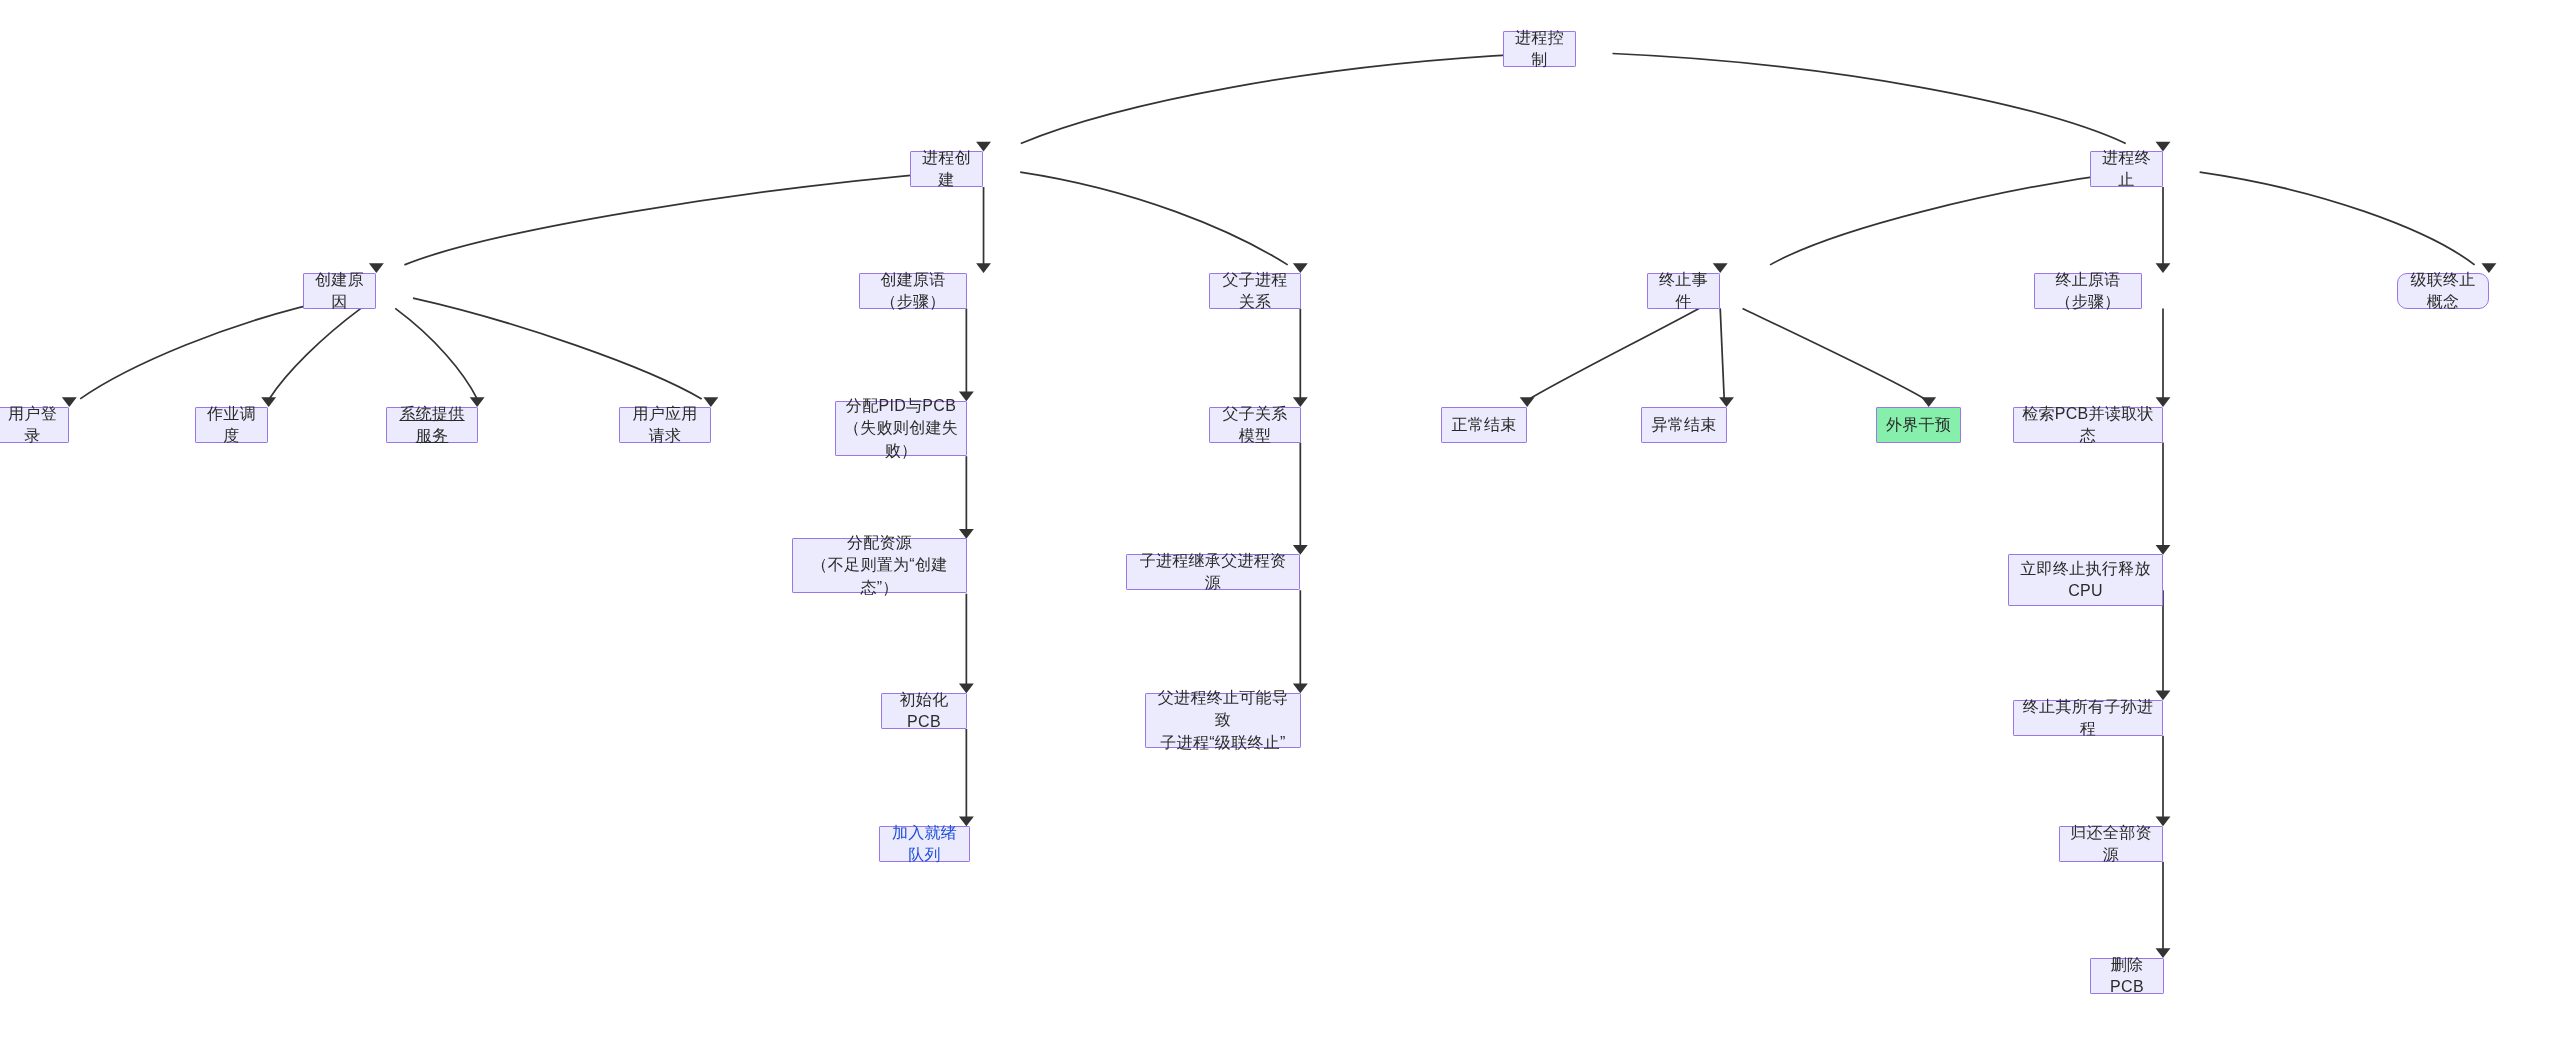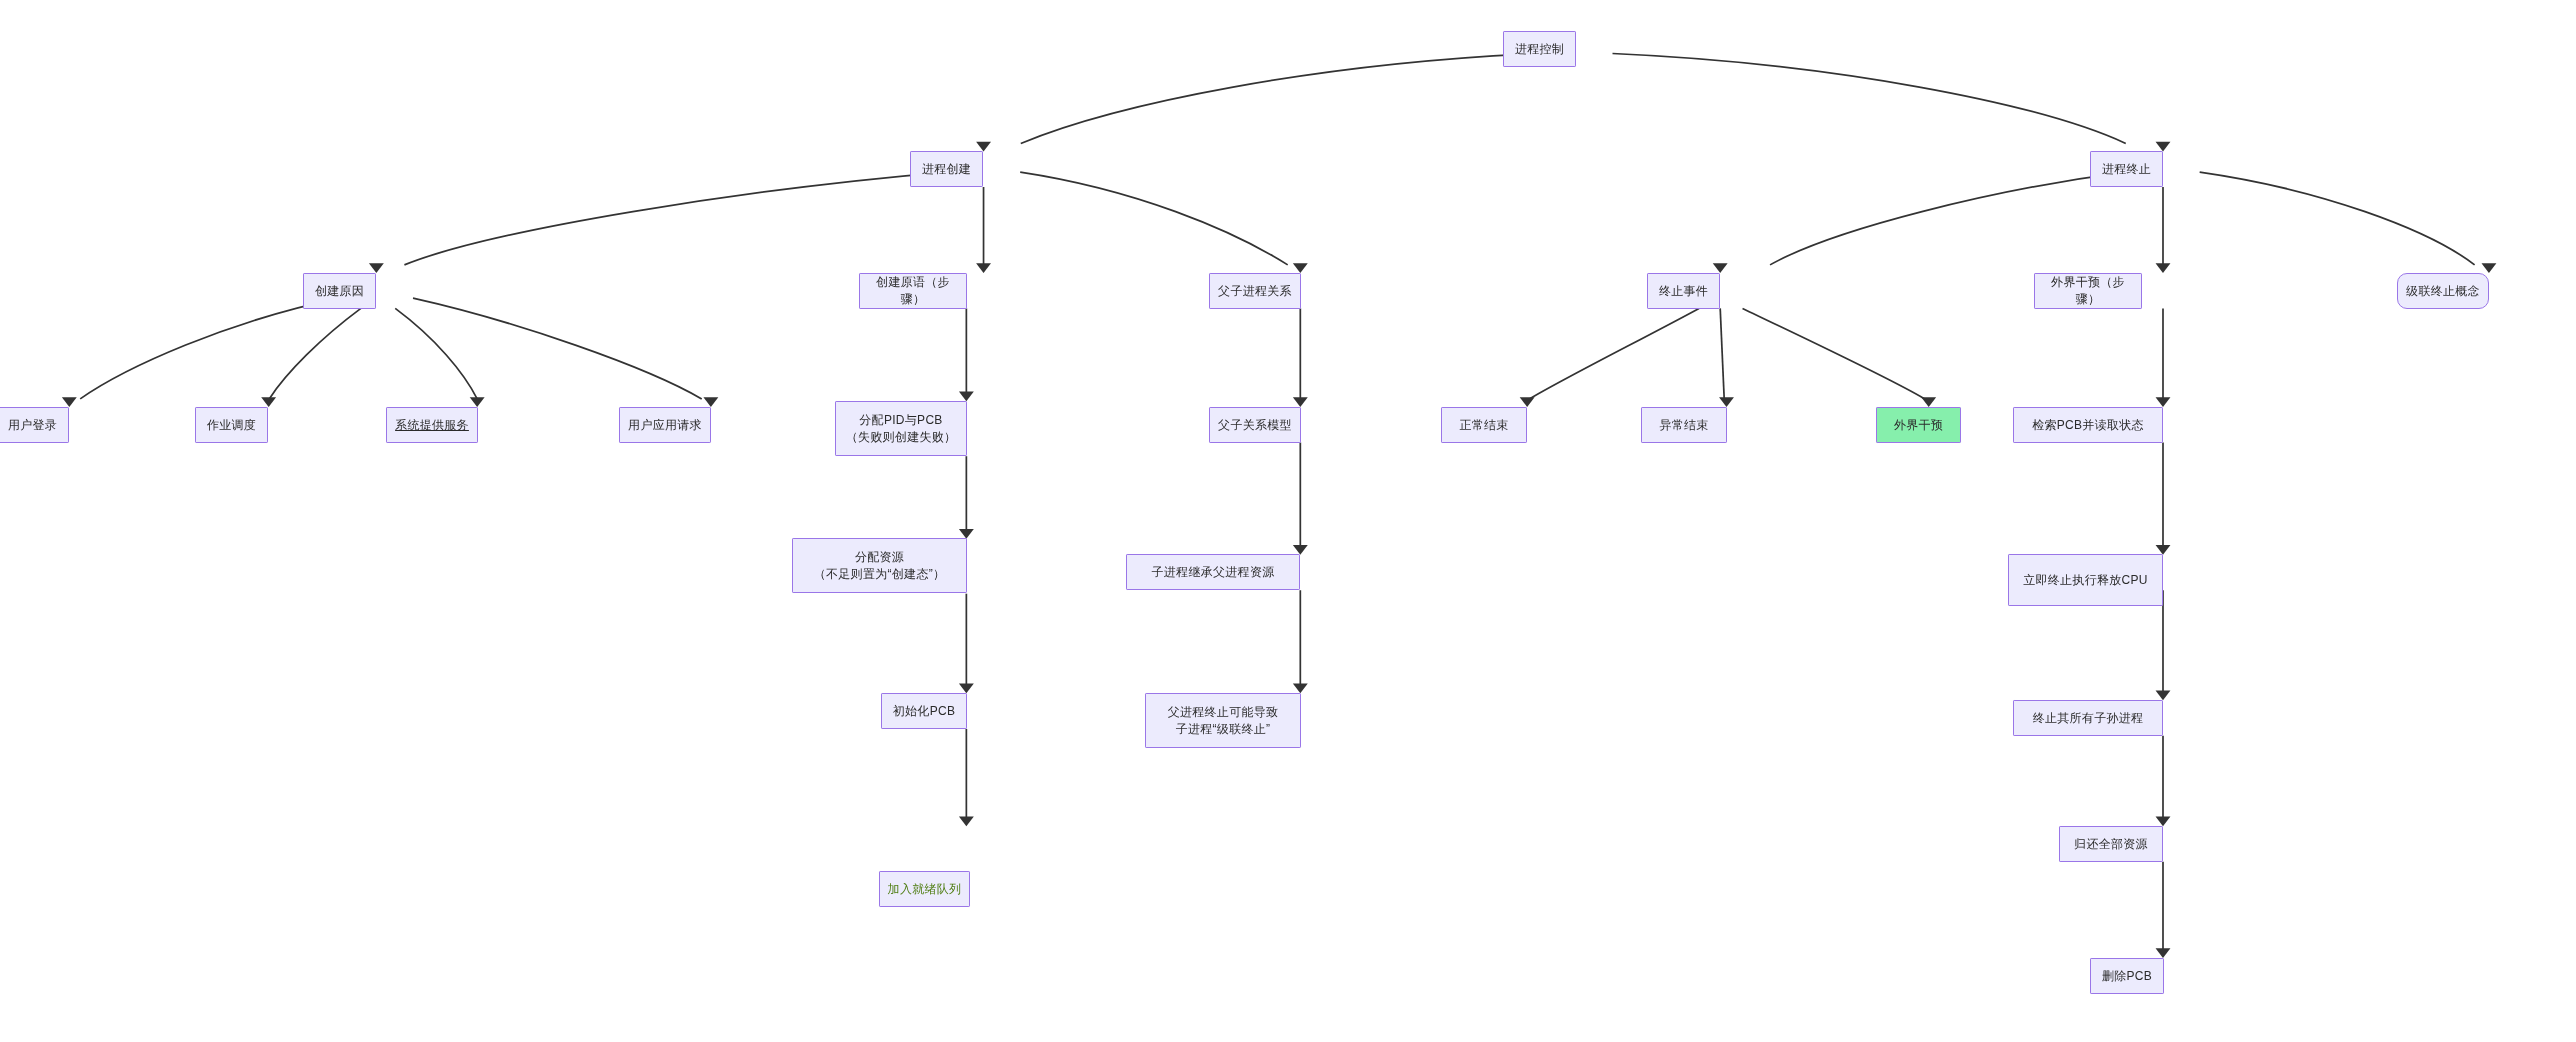--- a/index.html
+++ b/index.html
@@ -10,21 +10,21 @@
     position:absolute;
     box-sizing:border-box;
     background:#ecebfd;
     border:1.7px solid #9a76e8;
     border-radius:1.1px;
     display:flex;
     align-items:center;
     justify-content:center;
     text-align:center;
     color:#2b2b2b;
-    font-size:12px;
+    font-size:16px;
     line-height:1.38;
     letter-spacing:0.3px;
     white-space:pre-line;
     padding:2.3px 5.7px;
   }
 </style>
 </head>
 <body>
 
 <div id="stage">
@@ -85,32 +85,32 @@
       <polygon points="3763,1655 3789,1655 3776,1672" fill="#333333"></polygon>
     </svg>
   <div id="nodes">
       <div class="node" style="left: 1503px; top: 31px; width: 73px; height: 36px; background: rgb(236, 235, 253); border-color: rgb(154, 118, 232); color: rgb(43, 43, 43);">进程控制</div>
       <div class="node" style="left: 910px; top: 151px; width: 73px; height: 36px; background: rgb(236, 235, 253); border-color: rgb(154, 118, 232); color: rgb(43, 43, 43);">进程创建</div>
       <div class="node" style="left: 2090px; top: 151px; width: 73px; height: 36px; background: rgb(236, 235, 253); border-color: rgb(154, 118, 232); color: rgb(43, 43, 43);">进程终止</div>
       <div class="node" style="left: 303px; top: 273px; width: 73px; height: 36px; background: rgb(236, 235, 253); border-color: rgb(154, 118, 232); color: rgb(43, 43, 43);">创建原因</div>
       <div class="node" style="left: 859px; top: 273px; width: 108px; height: 36px; background: rgb(236, 235, 253); border-color: rgb(154, 118, 232); color: rgb(43, 43, 43);">创建原语（步骤）</div>
       <div class="node" style="left: 1209px; top: 273px; width: 92px; height: 36px; background: rgb(236, 235, 253); border-color: rgb(154, 118, 232); color: rgb(43, 43, 43);">父子进程关系</div>
       <div class="node" style="left: 1647px; top: 273px; width: 73px; height: 36px; background: rgb(236, 235, 253); border-color: rgb(154, 118, 232); color: rgb(43, 43, 43);">终止事件</div>
-      <div class="node" style="left: 2034px; top: 273px; width: 108px; height: 36px; background: rgb(236, 235, 253); border-color: rgb(154, 118, 232); color: rgb(43, 43, 43);">外界干预（步骤）</div>
+      <div class="node" style="left: 2034px; top: 273px; width: 108px; height: 36px; background: rgb(236, 235, 253); border-color: rgb(154, 118, 232); color: rgb(43, 43, 43);">终止原语（步骤）</div>
       <div class="node" style="left: 2397px; top: 273px; width: 92px; height: 36px; background: rgb(236, 235, 253); border-color: rgb(154, 118, 232); color: rgb(43, 43, 43); border-radius: 10px;">级联终止概念</div>
       <div class="node" style="left: -4px; top: 407px; width: 73px; height: 36px; background: rgb(236, 235, 253); border-color: rgb(154, 118, 232); color: rgb(43, 43, 43);">用户登录</div>
       <div class="node" style="left: 195px; top: 407px; width: 73px; height: 36px; background: rgb(236, 235, 253); border-color: rgb(154, 118, 232); color: rgb(43, 43, 43);">作业调度</div>
       <div class="node" style="left: 386px; top: 407px; width: 92px; height: 36px; background: rgb(236, 235, 253); border-color: rgb(154, 118, 232); color: rgb(43, 43, 43); text-decoration: underline;">系统提供服务</div>
       <div class="node" style="left: 619px; top: 407px; width: 92px; height: 36px; background: rgb(236, 235, 253); border-color: rgb(154, 118, 232); color: rgb(43, 43, 43);">用户应用请求</div>
       <div class="node" style="left: 835px; top: 401px; width: 132px; height: 55px; background: rgb(236, 235, 253); border-color: rgb(154, 118, 232); color: rgb(43, 43, 43);">分配PID与PCB
 （失败则创建失败）</div>
       <div class="node" style="left: 792px; top: 538px; width: 175px; height: 55px; background: rgb(236, 235, 253); border-color: rgb(154, 118, 232); color: rgb(43, 43, 43);">分配资源
 （不足则置为“创建态”）</div>
       <div class="node" style="left: 881px; top: 693px; width: 86px; height: 36px; background: rgb(236, 235, 253); border-color: rgb(154, 118, 232); color: rgb(43, 43, 43);">初始化PCB</div>
-      <div class="node" style="left: 879px; top: 826px; width: 91px; height: 36px; background: rgb(236, 235, 253); border-color: rgb(154, 118, 232); color: #4d7c0f; margin-top: 45px;">加入就绪队列</div>
+      <div class="node" style="left: 879px; top: 826px; width: 91px; height: 36px; background: rgb(236, 235, 253); border-color: rgb(154, 118, 232); color: #1d4ed8;">加入就绪队列</div>
       <div class="node" style="left: 1209px; top: 407px; width: 92px; height: 36px; background: rgb(236, 235, 253); border-color: rgb(154, 118, 232); color: rgb(43, 43, 43);">父子关系模型</div>
       <div class="node" style="left: 1126px; top: 554px; width: 174px; height: 36px; background: rgb(236, 235, 253); border-color: rgb(154, 118, 232); color: rgb(43, 43, 43);">子进程继承父进程资源</div>
       <div class="node" style="left: 1145px; top: 693px; width: 156px; height: 55px; background: rgb(236, 235, 253); border-color: rgb(154, 118, 232); color: rgb(43, 43, 43);">父进程终止可能导致
 子进程“级联终止”</div>
       <div class="node" style="left: 1441px; top: 407px; width: 86px; height: 36px; background: rgb(236, 235, 253); border-color: rgb(154, 118, 232); color: rgb(43, 43, 43);">正常结束</div>
       <div class="node" style="left: 1641px; top: 407px; width: 86px; height: 36px; background: rgb(236, 235, 253); border-color: rgb(154, 118, 232); color: rgb(43, 43, 43);">异常结束</div>
       <div class="node" style="left: 1876px; top: 407px; width: 85px; height: 36px; background: #86efac; border-color: rgb(154, 118, 232); color: rgb(43, 43, 43);">外界干预</div>
       <div class="node" style="left: 2013px; top: 407px; width: 150px; height: 36px; background: rgb(236, 235, 253); border-color: rgb(154, 118, 232); color: rgb(43, 43, 43);">检索PCB并读取状态</div>
       <div class="node" style="left: 2008px; top: 554px; width: 155px; height: 52px; background: rgb(236, 235, 253); border-color: rgb(154, 118, 232); color: rgb(43, 43, 43);">立即终止执行释放CPU</div>
       <div class="node" style="left: 2013px; top: 700px; width: 150px; height: 36px; background: rgb(236, 235, 253); border-color: rgb(154, 118, 232); color: rgb(43, 43, 43);">终止其所有子孙进程</div>

